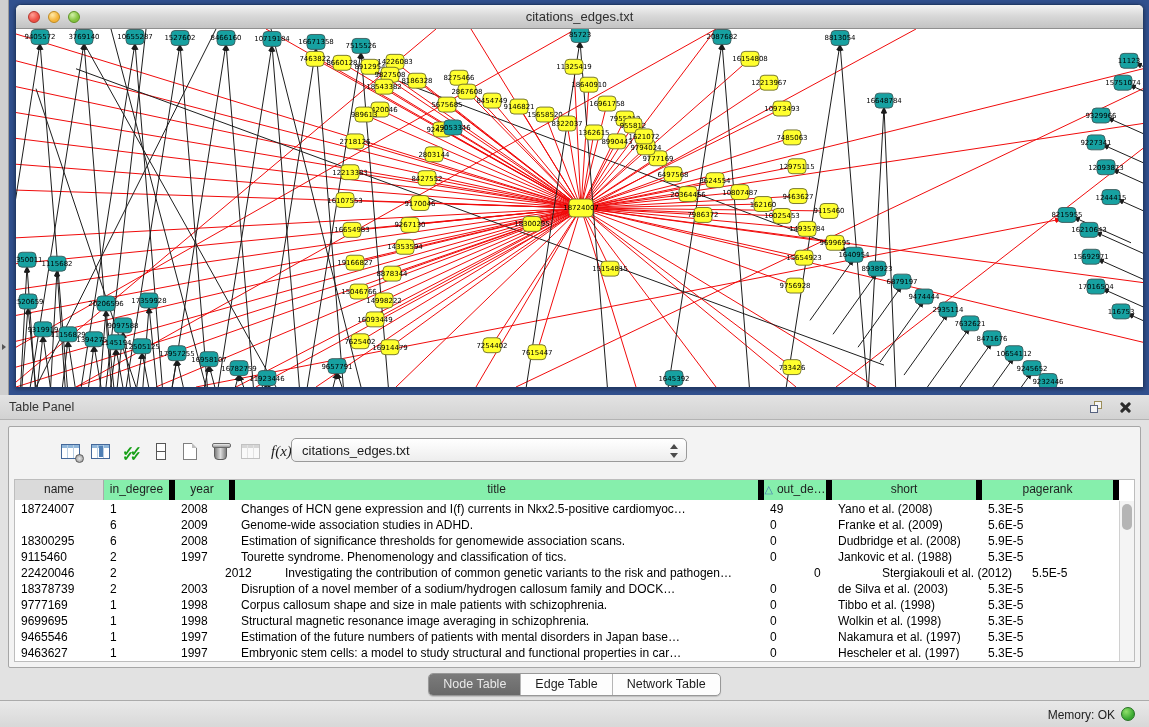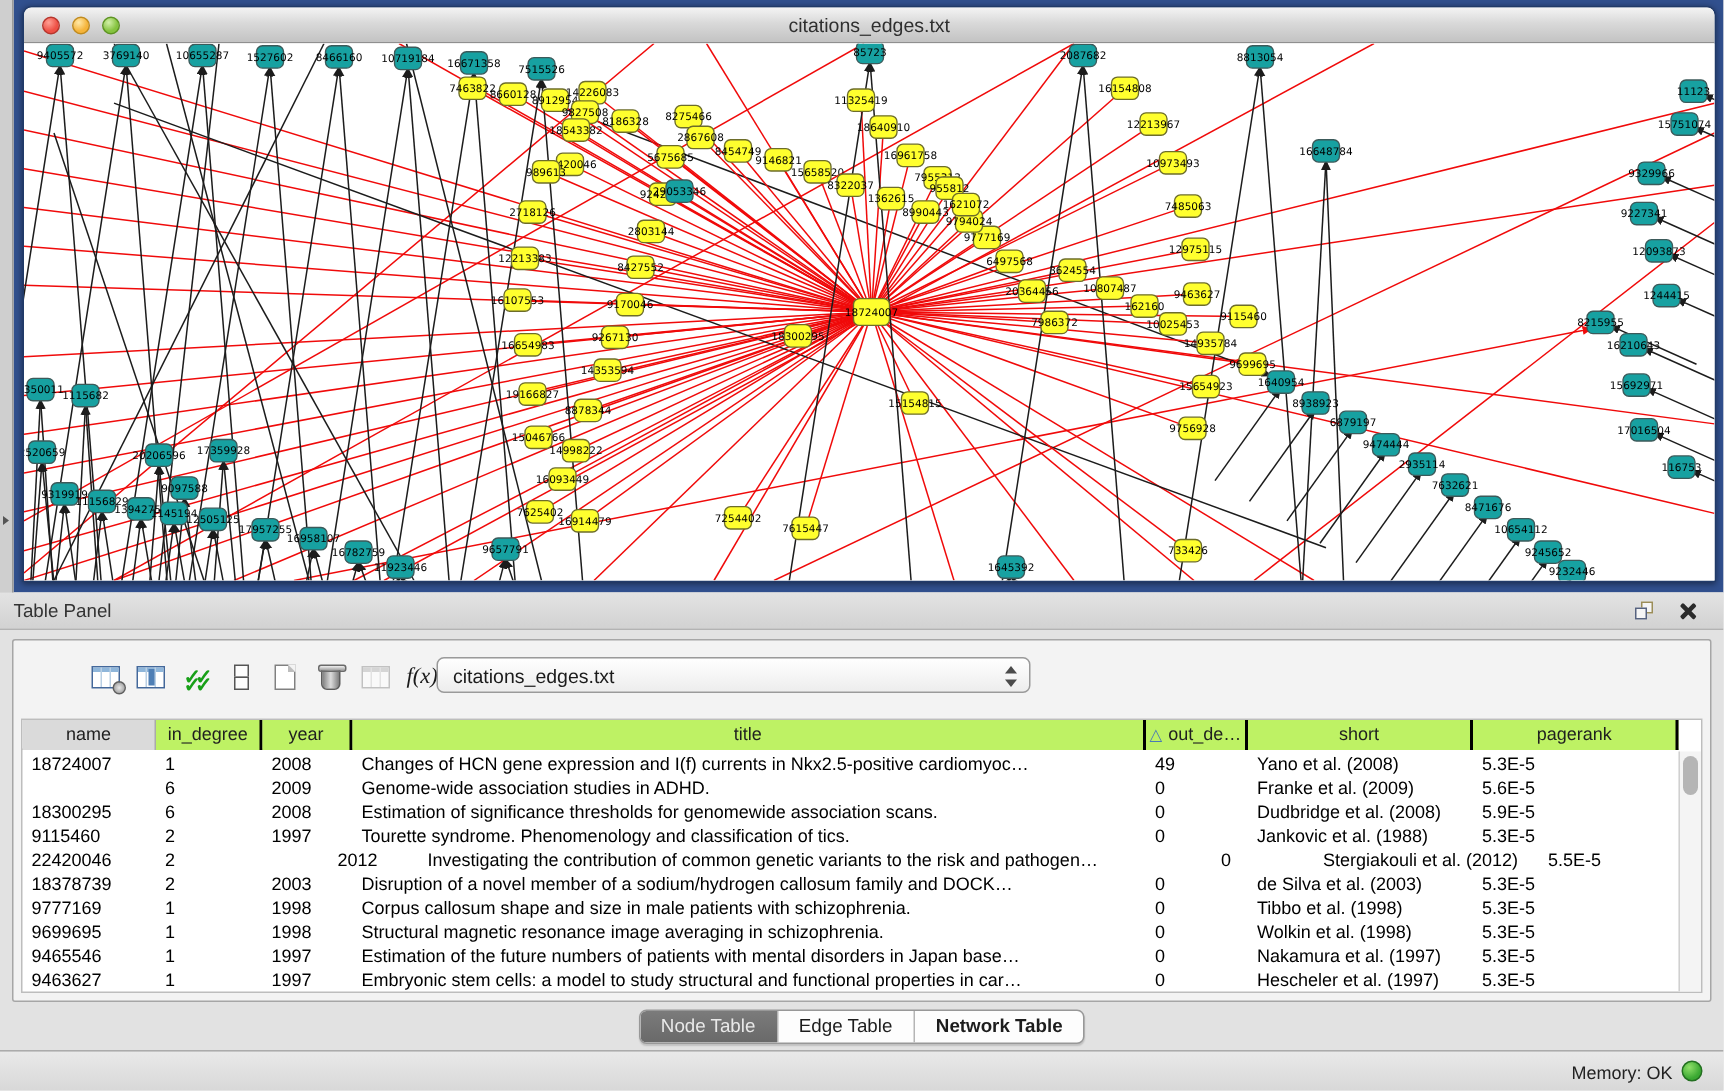--- a/index.html
+++ b/index.html
@@ -68,34 +68,34 @@
 
   .combo { position:absolute; left:282px; top:11px; width:396px; height:24px; background:linear-gradient(#ffffff,#ededed); border:1px solid #9a9a9a; border-radius:5px; font-size:13px; color:#1b1b1b; }
   .combo-label { position:absolute; left:10px; top:4px; }
   .combo-arrows { position:absolute; right:9px; top:4px; width:8px; height:16px; }
   .combo-arrows::before { content:""; position:absolute; left:1px; top:1px; border-left:4px solid transparent; border-right:4px solid transparent; border-bottom:5px solid #4b4b4b; }
   .combo-arrows::after { content:""; position:absolute; left:1px; bottom:1px; border-left:4px solid transparent; border-right:4px solid transparent; border-top:5px solid #4b4b4b; }
 
   
   .grid { position:absolute; left:5px; right:5px; top:52px; bottom:5px; background:#fff; border:1px solid #bdbdbd; }
   .ghead { position:absolute; left:0; top:0; right:15px; height:20px; display:flex; border-bottom:1px solid #8f8f8f; }
-  .ghcell { height:20px; font-size:12px; color:#1f1f1f; text-align:center; line-height:19px; background:#bef264; border-right:2px solid #000000; overflow:hidden; white-space:nowrap; position:relative; }
+  .ghcell { height:20px; font-size:12px; color:#1f1f1f; text-align:center; line-height:19px; background:#86efac; border-right:6px solid #000000; overflow:hidden; white-space:nowrap; position:relative; }
   .ghcell.hdr-gray { background:#dadada; border-right:1px solid #aaa; }
   .sort-tri { display:inline-block; margin-right:4px; color:#4a7ab5; font-size:11px; }
   .gbody { position:absolute; left:0; top:21px; right:15px; bottom:0; overflow:hidden; }
   .grow { display:flex; height:16px; }
   .gcell { font-size:12px; color:#000; line-height:16px; padding-left:6px; overflow:hidden; white-space:nowrap; }
   .vscroll { position:absolute; right:0; top:21px; bottom:0; width:15px; background:#f4f4f4; border-left:1px solid #d0d0d0; }
   .vthumb { position:absolute; left:2px; top:3px; width:10px; height:26px; background:#b5b5b5; border-radius:6px; }
 
   
   .tabbar { position:absolute; left:0; right:0; top:278px; height:24px; text-align:center; }
   .tabset { display:inline-flex; border:1px solid #989898; border-radius:5px; overflow:hidden; background:#fdfdfd; box-shadow:0 1px 1px rgba(0,0,0,.15); }
   .tab { padding:2px 14px 3px; font-size:12.5px; color:#1d1d1d; border-right:1px solid #b5b5b5; line-height:16px; }
-  .tab:last-child { border-right:none;font-weight:bold; }
+  .tab:last-child { border-right:none; }
   .tab.active { background:linear-gradient(#7b7b7b,#696969); color:#e9e9e9; }
 
   
   .statusbar { position:absolute; left:0; bottom:0; width:1149px; height:27px; background:linear-gradient(#e9e9e9,#d8d8d8); border-top:1px solid #ababab;padding-left:40px; }
   .mem-label { position:absolute; right:34px; top:7px; font-size:12px; color:#222; }
   .memdot { position:absolute; right:14px; top:6px; width:14px; height:14px; border-radius:50%; background:radial-gradient(circle at 35% 30%, #90e06a, #3aa832 65%); border:1px solid #247021; }
 </style>
 </head>
 <body>
 

